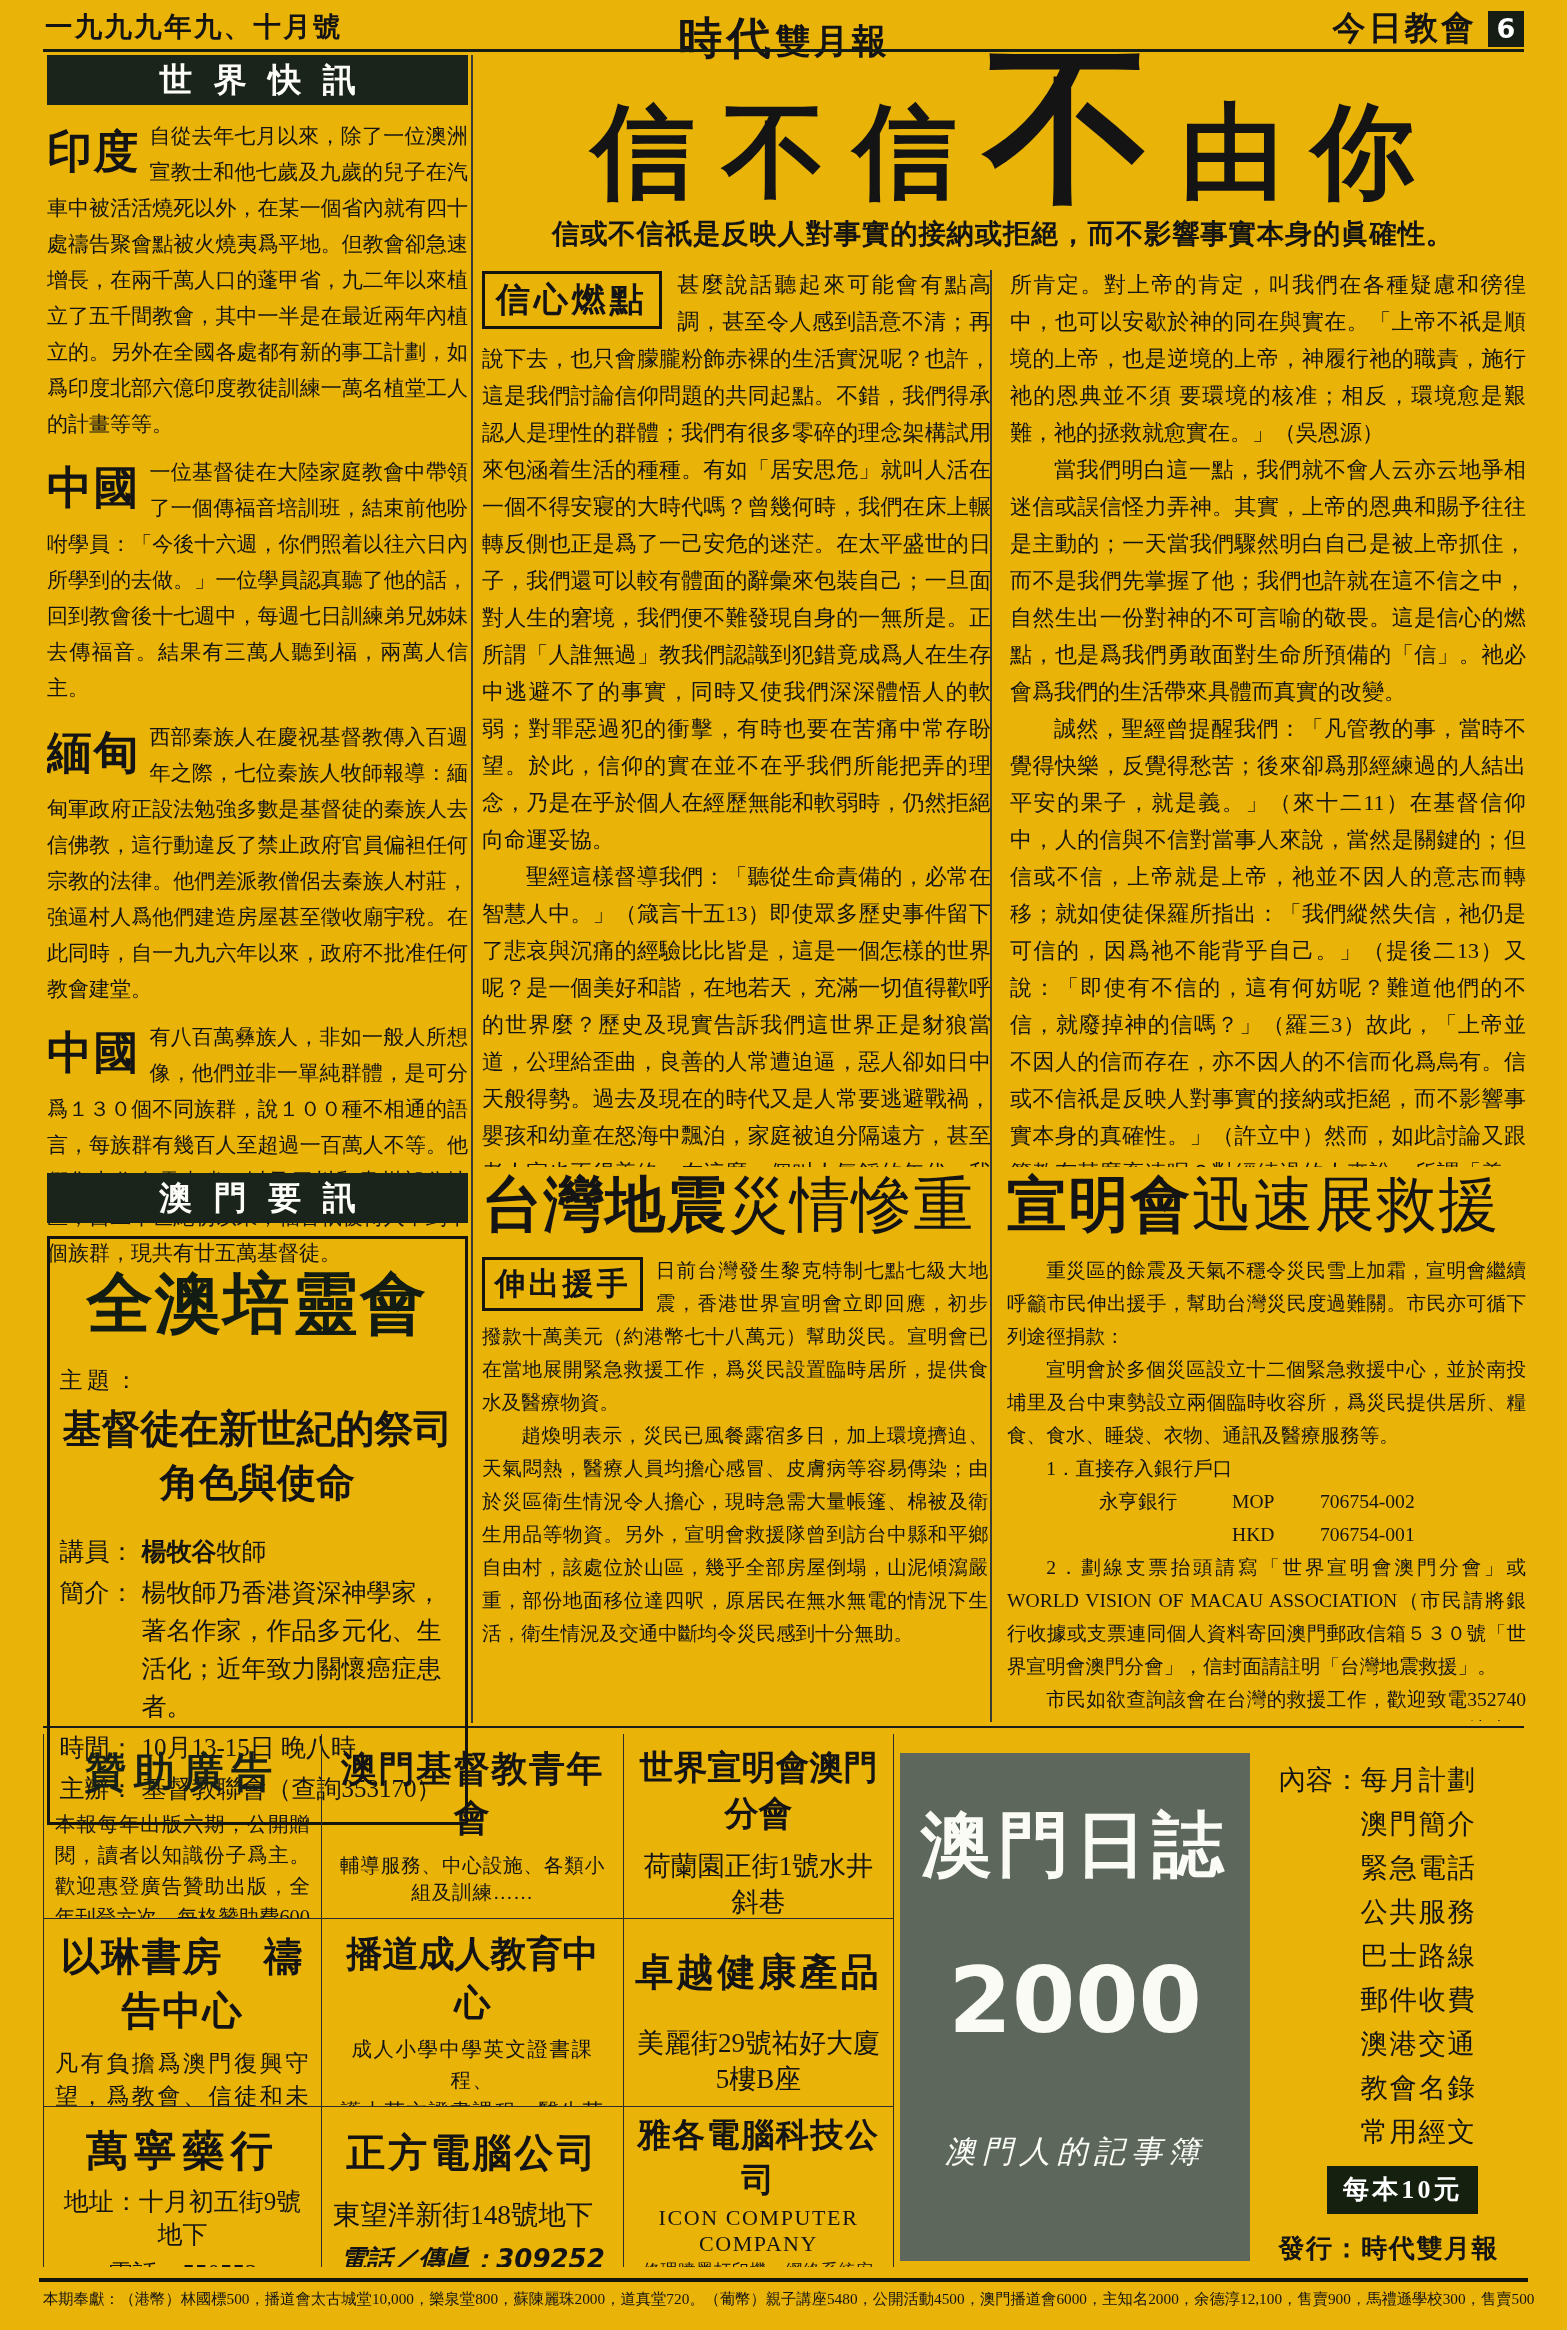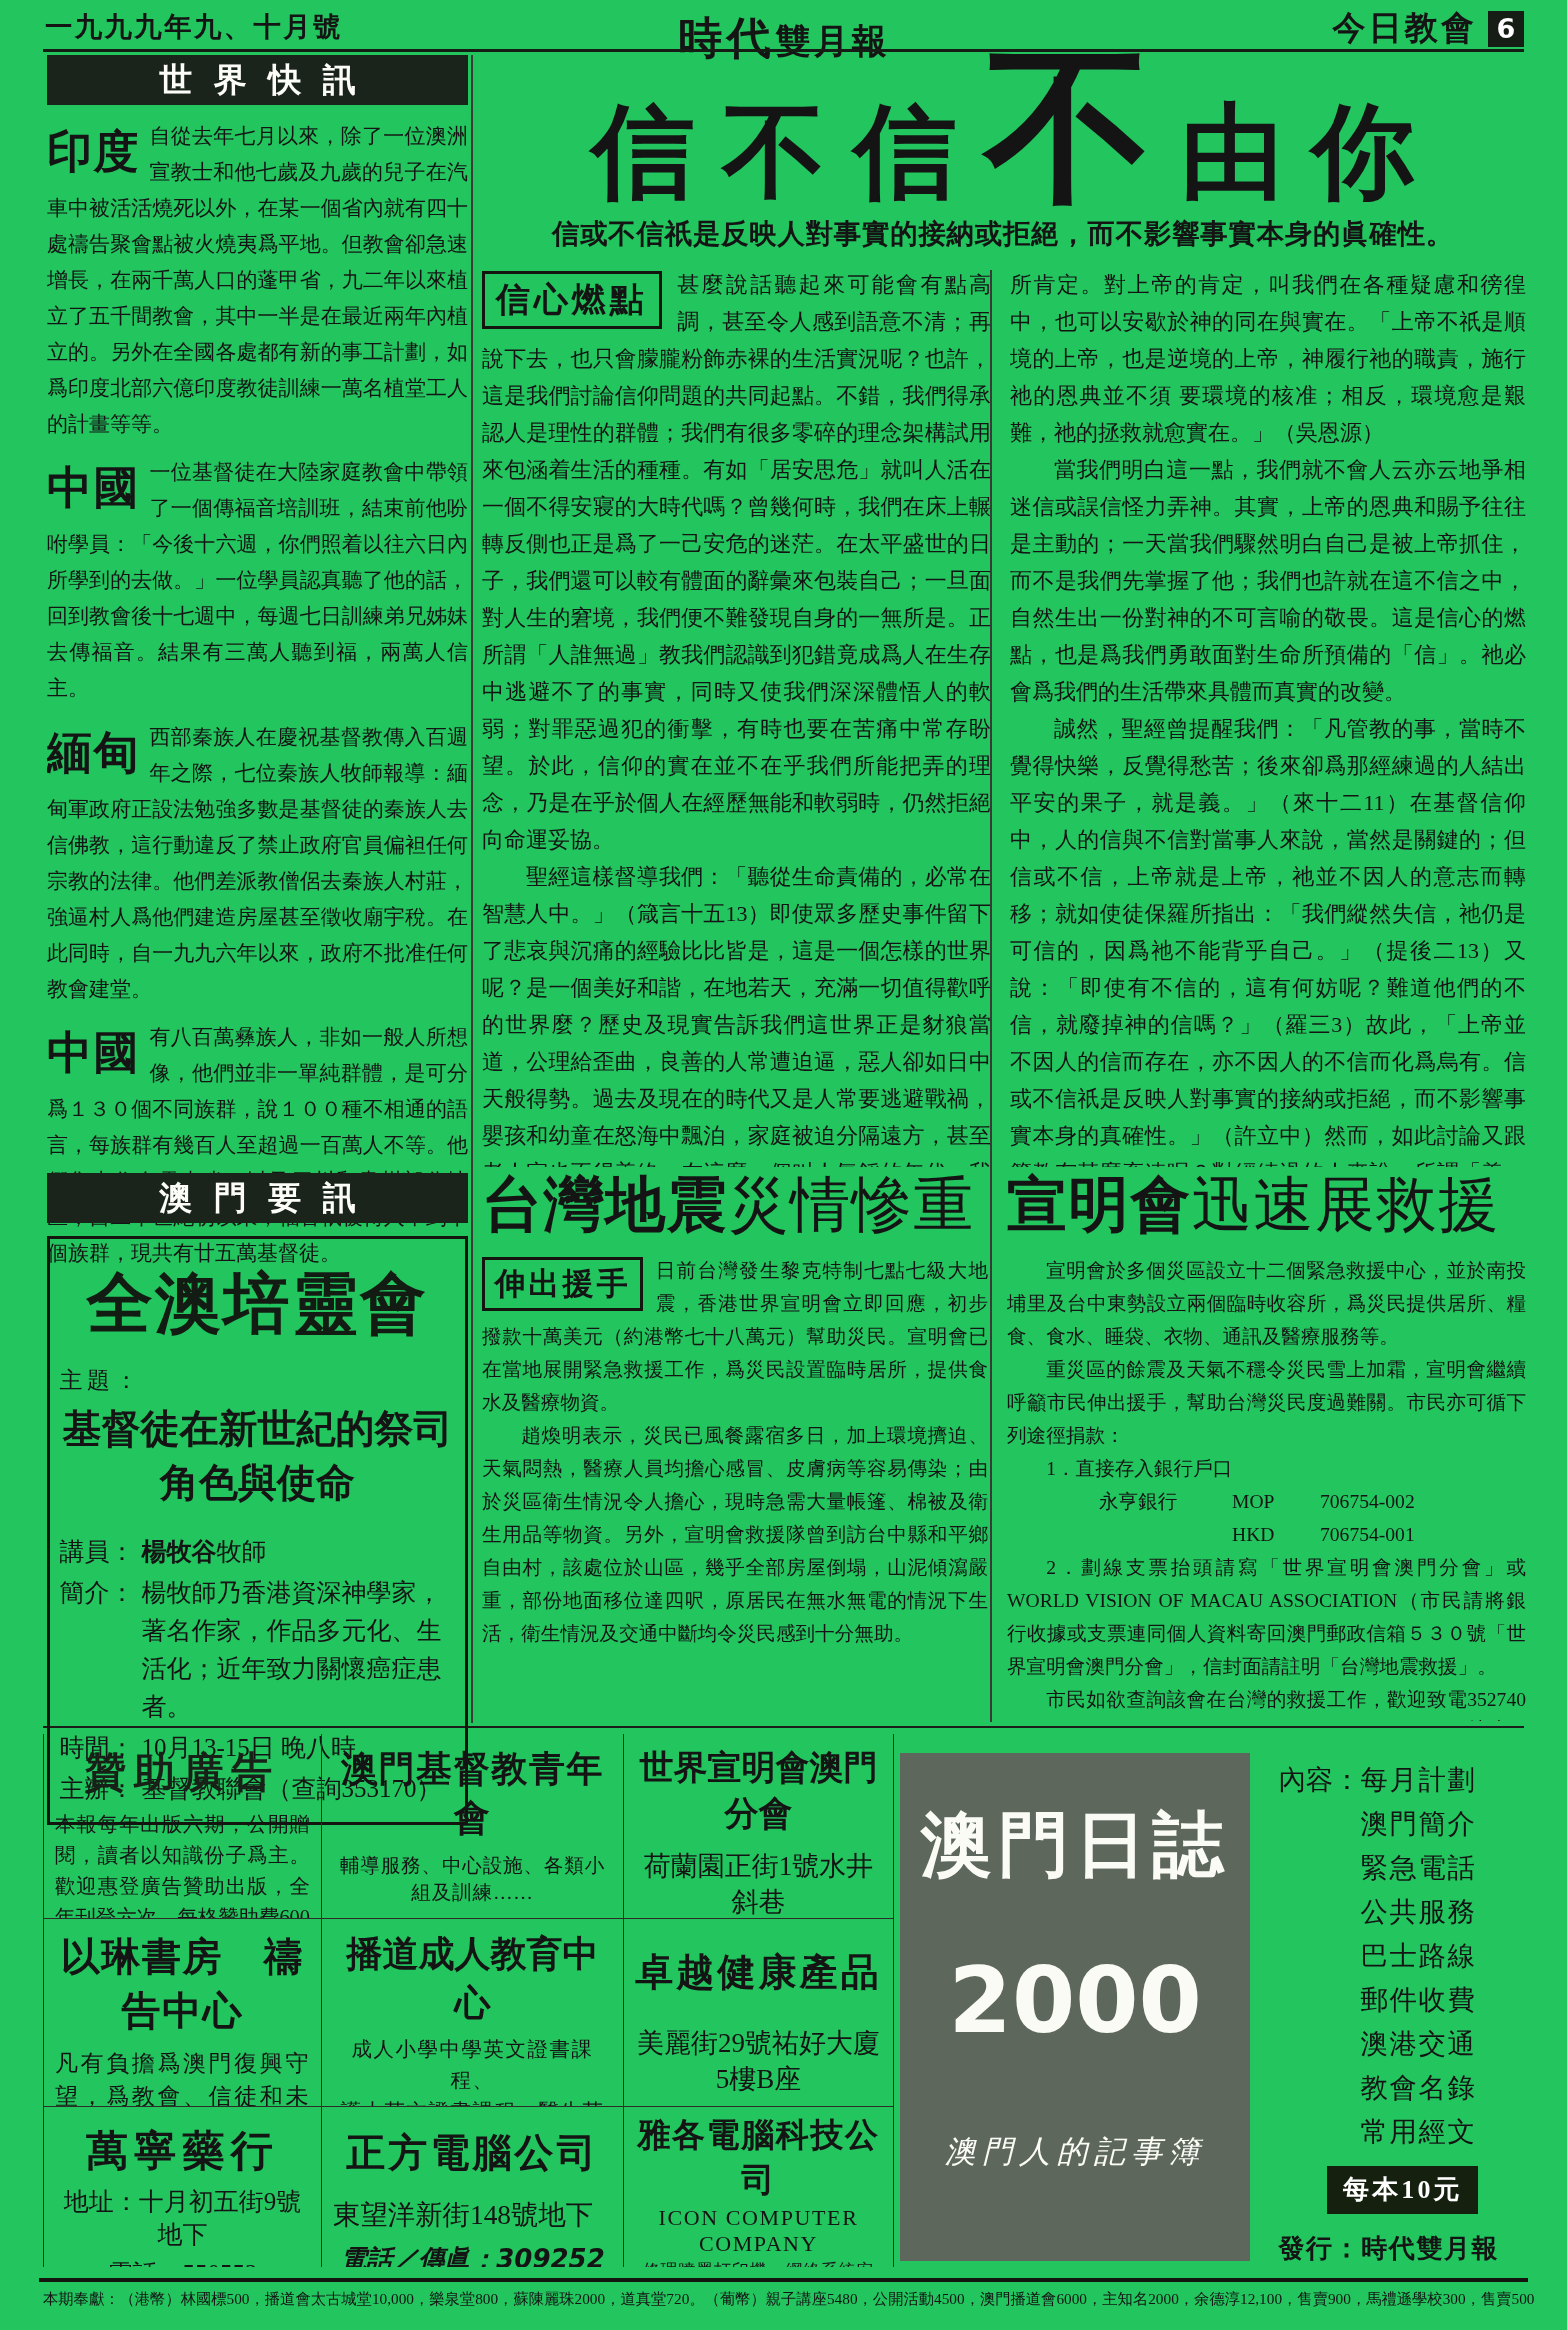--- a/index.html
+++ b/index.html
@@ -1,19 +1,19 @@
 <!DOCTYPE html>
 <html style="font-size:12.5px"><head>
 <meta charset="utf-8">
 <style>
   * { margin:0; padding:0; box-sizing:border-box; }
   html,body { background:#e8e8e4; }
   body { width:1568px; height:2330px; position:relative; margin:0 auto;
          font-family:"Liberation Serif","DejaVu Serif",serif; color:#141414; }
-  .page { position:absolute; inset:0; background:#22c55e; overflow:hidden; }
+  .page { position:absolute; inset:0; background:#eab308; overflow:hidden; }
 
   
   .mast-issue { position:absolute; left:45px; top:9.4px; font-size:27.4px; font-weight:bold; letter-spacing:2.4px; }
   .mast-center { position:absolute; left:0; right:0; top:9px; text-align:center; }
   .mast-center .t1 { font-size:44px; font-weight:900; font-family:"DejaVu Sans",sans-serif; letter-spacing:4.7px; }
   .mast-center .t2 { font-size:35px; font-weight:bold; letter-spacing:3.1px; }
   .mast-right { position:absolute; right:44px; top:6.3px; display:flex; align-items:center; gap:11px; }
   .mast-right .sec { font-size:33px; font-weight:900; font-family:"DejaVu Sans",sans-serif; letter-spacing:3.1px; }
   .page-badge { width:36px; height:36px; background:#151d15; color:#fff; display:flex; align-items:center;
                 justify-content:center; font-size:27px; font-weight:bold; font-family:"DejaVu Sans",sans-serif; }
@@ -227,22 +227,22 @@
       <p>日前台灣發生黎克特制七點七級大地震，香港世界宣明會立即回應，初步撥款十萬美元（約港幣七十八萬元）幫助災民。宣明會已在當地展開緊急救援工作，爲災民設置臨時居所，提供食水及醫療物資。</p>
       <p class="indent">趙煥明表示，災民已風餐露宿多日，加上環境擠迫、天氣悶熱，醫療人員均擔心感冒、皮膚病等容易傳染；由於災區衛生情況令人擔心，現時急需大量帳篷、棉被及衛生用品等物資。另外，宣明會救援隊曾到訪台中縣和平鄉自由村，該處位於山區，幾乎全部房屋倒塌，山泥傾瀉嚴重，部份地面移位達四呎，原居民在無水無電的情況下生活，衛生情況及交通中斷均令災民感到十分無助。</p>
     </div>
   </div>
 
   <div class="art-wv">
     <div class="low-head">
       <span class="hs">宣明會</span><span class="hl">迅速展救援</span>
     </div>
     <div class="low-body">
+      <p class="indent">重災區的餘震及天氣不穩令災民雪上加霜，宣明會繼續呼籲市民伸出援手，幫助台灣災民度過難關。市民亦可循下列途徑捐款：</p>
       <p class="indent">宣明會於多個災區設立十二個緊急救援中心，並於南投埔里及台中東勢設立兩個臨時收容所，爲災民提供居所、糧食、食水、睡袋、衣物、通訊及醫療服務等。</p>
-      <p class="indent">重災區的餘震及天氣不穩令災民雪上加霜，宣明會繼續呼籲市民伸出援手，幫助台灣災民度過難關。市民亦可循下列途徑捐款：</p>
       <p class="don-line1">1．直接存入銀行戶口</p>
       <div class="bank-row">
         <span class="bank-name">永亨銀行</span>
         <span class="bank-cur">MOP</span>
         <span class="bank-num">706754-002</span>
       </div>
       <div class="bank-row">
         <span class="bank-name"></span>
         <span class="bank-cur">HKD</span>
         <span class="bank-num">706754-001</span>

